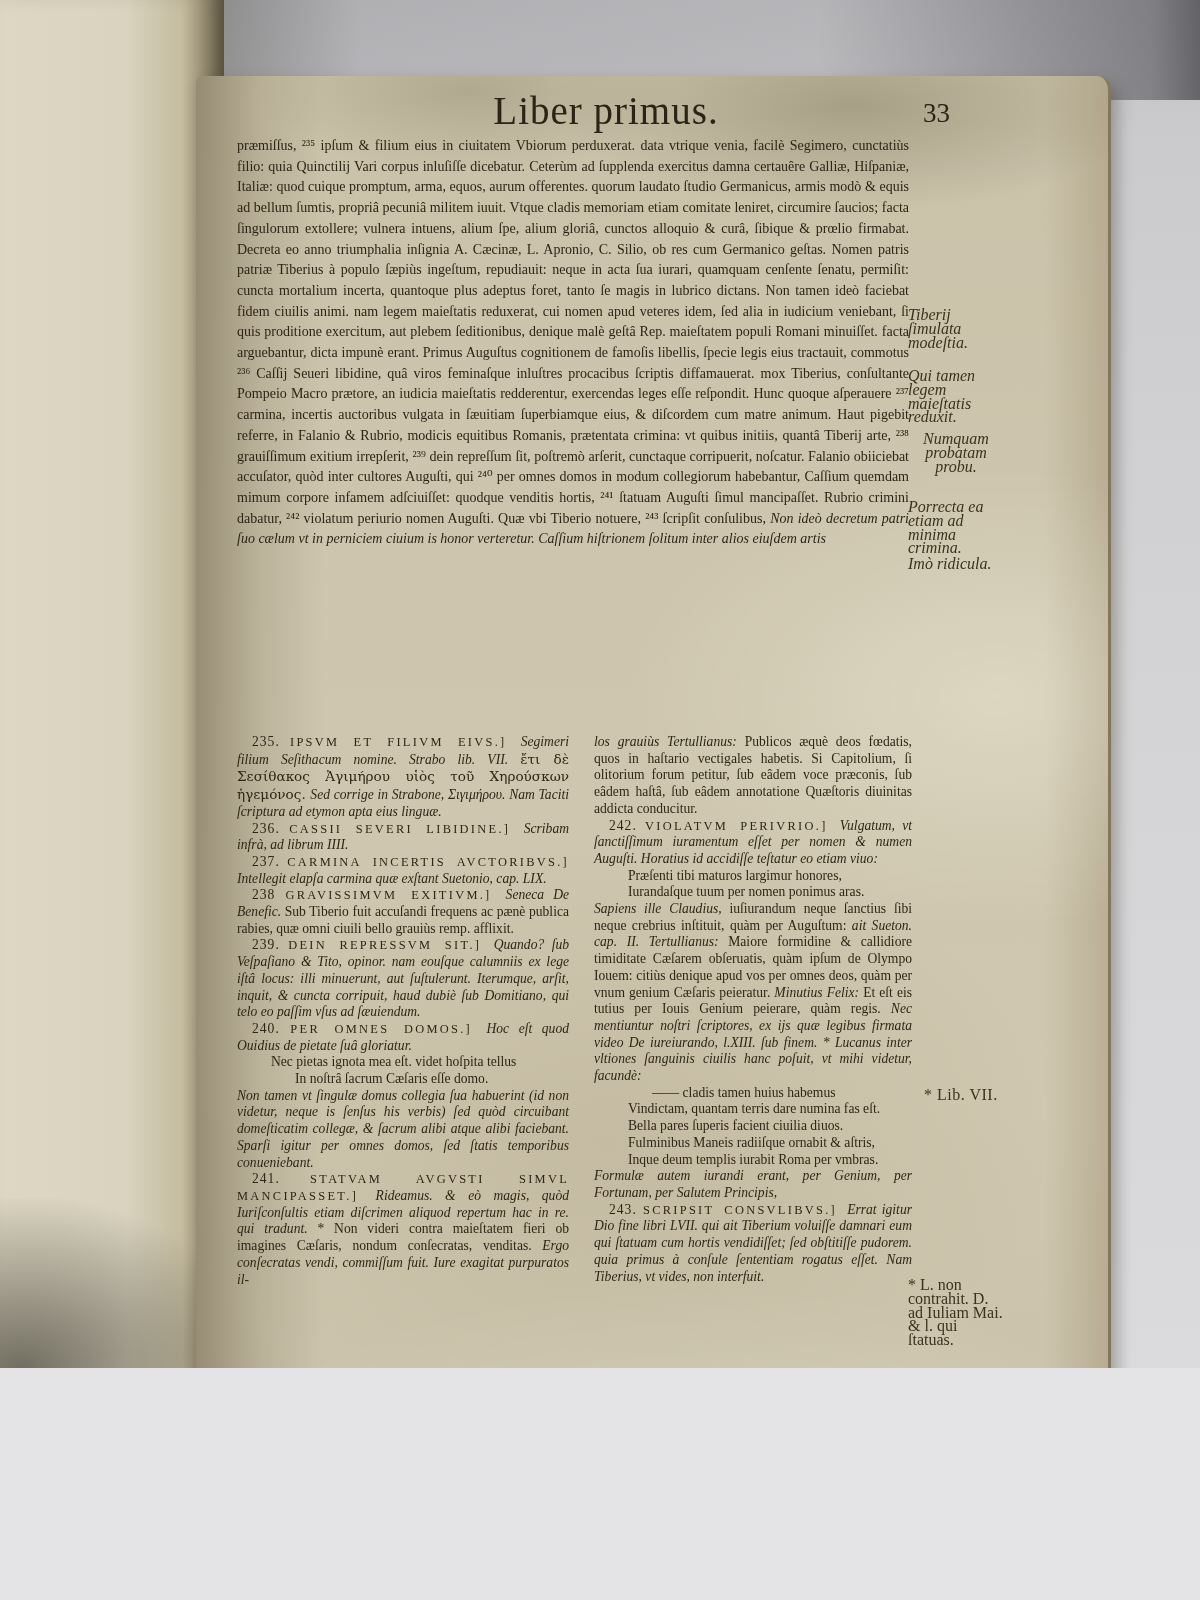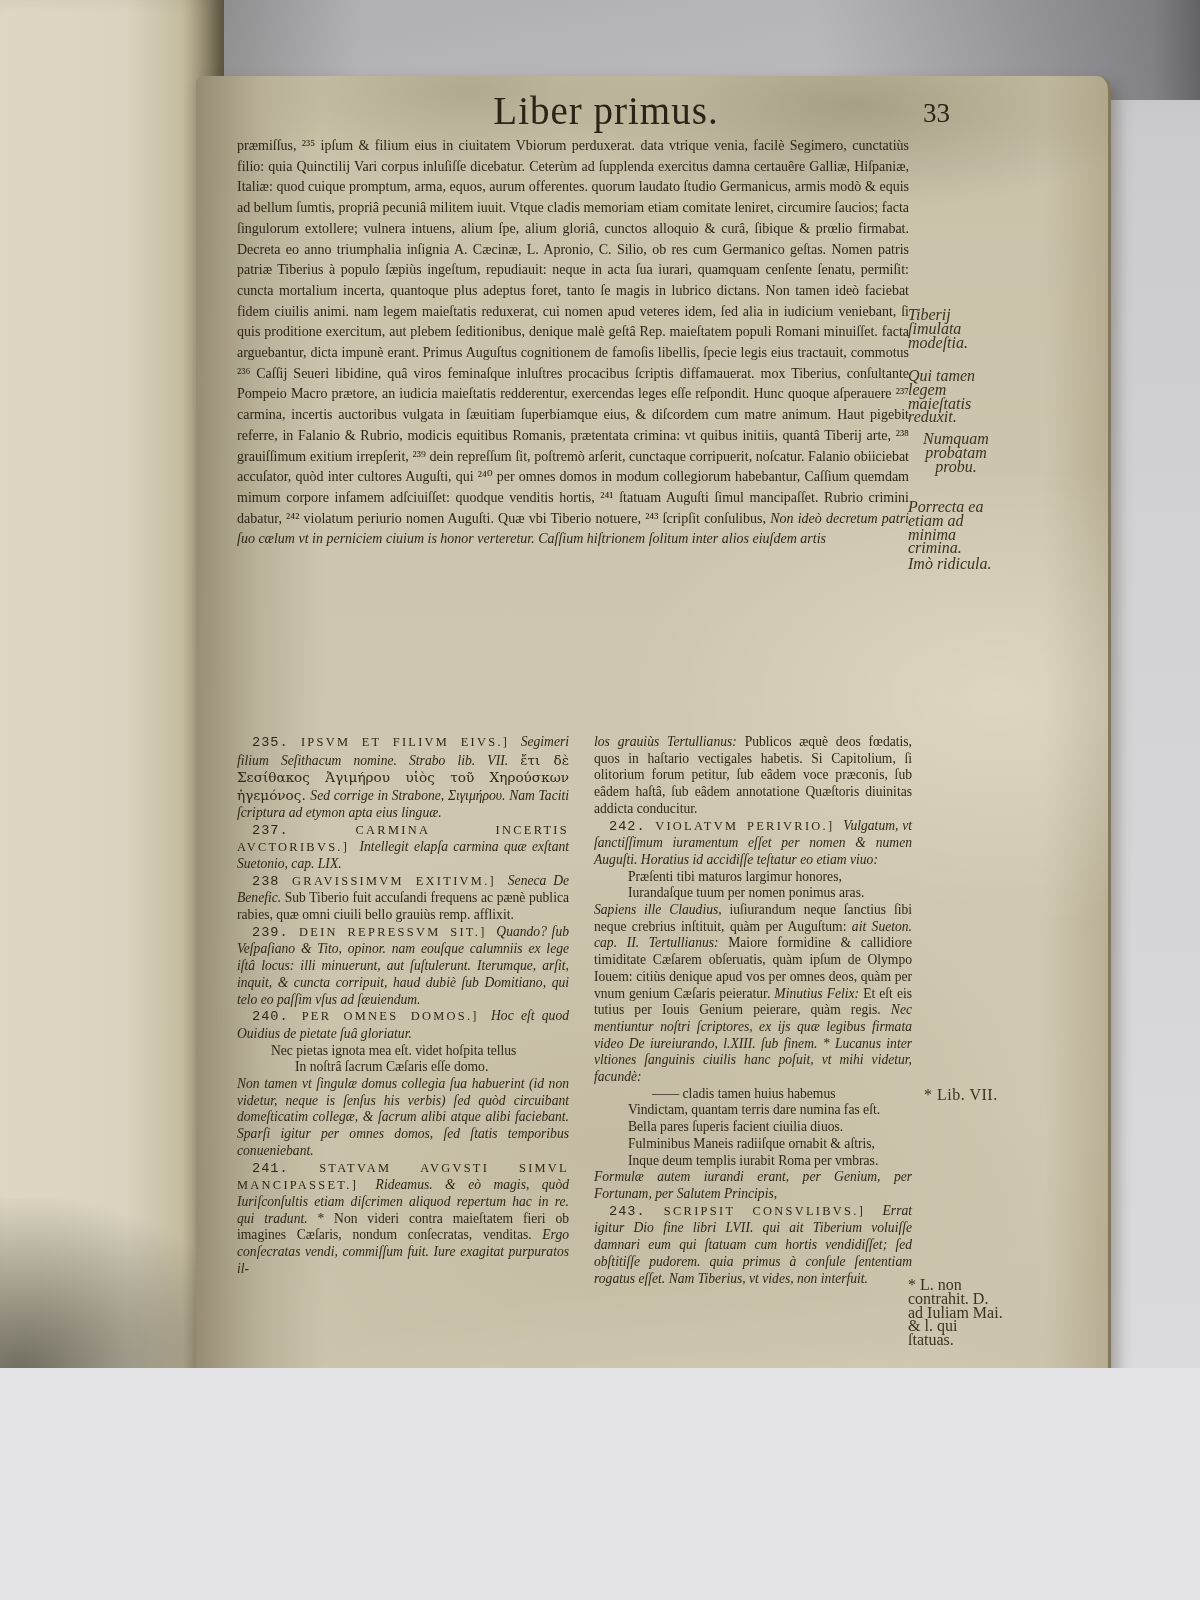--- a/index.html
+++ b/index.html
@@ -52,21 +52,21 @@
   .mn1{top:232px;} .mn2{top:293px;} .mn3{top:356px;text-align:center;} .mn4{top:424px;} .mn5{top:481px;}
   .mn6{top:1012px;font-style:normal;letter-spacing:.5px;margin-left:16px;}
   .mn7{top:1202px;font-style:normal;}
 
   .fncol{position:absolute;top:658px;font-size:13.6px;line-height:16.7px;
     text-align:justify;color:#2e2716;}
   .fncol-left{left:41px;width:332px;}
   .fncol-right{left:398px;width:318px;}
   .fnote{margin:0;text-indent:15px;}
   .fnote.cont{text-indent:0;}
-  .fn-num{letter-spacing:1px;font-family:Liberation Mono, monospace;}
+  .fn-num{letter-spacing:1px;}
   .fn-lemma{letter-spacing:2.3px;font-size:12.4px;word-spacing:3px;}
   .seg.it{font-style:italic;}
   .seg.rm{font-style:normal;}
   .seg.gr{font-style:normal;font-family:"DejaVu Serif",serif;}
   .seg.verse{display:block;padding-left:34px;font-style:normal;text-indent:0;}
   .seg.verse2{display:block;padding-left:58px;font-style:normal;text-indent:0;}
 </style>
 </head>
 <body>
 
@@ -144,20 +144,21 @@
     <div class="mn mn1">Tiberij ſimulata modeſtia.</div>
     <div class="mn mn2">Qui tamen legem maieſtatis reduxit.</div>
     <div class="mn mn3">Numquam probatam probu.</div>
     <div class="mn mn4">Porrecta ea etiam ad minima crimina.</div>
     <div class="mn mn5">Imò ridicula.</div>
     <div class="mn mn6">* Lib. VII.</div>
     <div class="mn mn7">* L. non contrahit. D. ad Iuliam Mai. &amp; l. qui ſtatuas.</div>
 
     <div class="fncol fncol-left" id="fncol-left">
         <p class="fnote"><span class="fn-num">235. </span><span class="fn-lemma">IPSVM ET FILIVM EIVS.] </span><span class="seg it">Segimeri filium Seſithacum nomine. Strabo lib. VII. </span><span class="seg gr">ἔτι δὲ Σεσίθακος Ἀγιμήρου υἱὸς τοῦ Χηρούσκων ἡγεμόνος. </span><span class="seg it">Sed corrige in Strabone, Σιγιμήρου. Nam Taciti ſcriptura ad etymon apta eius linguæ. </span></p>
+        <p class="fnote"><span class="fn-num">236. </span><span class="fn-lemma">CASSII SEVERI LIBIDINE.] </span><span class="seg it">Scribam infrà, ad librum IIII. </span></p>
         <p class="fnote"><span class="fn-num">237. </span><span class="fn-lemma">CARMINA INCERTIS AVCTORIBVS.] </span><span class="seg it">Intellegit elapſa carmina quæ exſtant Suetonio, cap. LIX. </span></p>
         <p class="fnote"><span class="fn-num">238 </span><span class="fn-lemma">GRAVISSIMVM EXITIVM.] </span><span class="seg it">Seneca De Benefic. </span><span class="seg rm">Sub Tiberio fuit accuſandi frequens ac pænè publica rabies, quæ omni ciuili bello grauiùs remp. afflixit. </span></p>
         <p class="fnote"><span class="fn-num">239. </span><span class="fn-lemma">DEIN REPRESSVM SIT.] </span><span class="seg it">Quando? ſub Veſpaſiano &amp; Tito, opinor. nam eouſque calumniis ex lege iſtâ locus: illi minuerunt, aut ſuſtulerunt. Iterumque, arſit, inquit, &amp; cuncta corripuit, haud dubiè ſub Domitiano, qui telo eo paſſim vſus ad ſæuiendum. </span></p>
         <p class="fnote"><span class="fn-num">240. </span><span class="fn-lemma">PER OMNES DOMOS.] </span><span class="seg it">Hoc eſt quod Ouidius de pietate ſuâ gloriatur. </span><span class="seg verse">Nec pietas ignota mea eſt. videt hoſpita tellus </span><span class="seg verse2">In noſtrâ ſacrum Cæſaris eſſe domo. </span><span class="seg it">Non tamen vt ſingulæ domus collegia ſua habuerint (id non videtur, neque is ſenſus his verbis) ſed quòd circuibant domeſticatim collegæ, &amp; ſacrum alibi atque alibi faciebant. Sparſi igitur per omnes domos, ſed ſtatis temporibus conueniebant. </span></p>
         <p class="fnote"><span class="fn-num">241. </span><span class="fn-lemma">STATVAM AVGVSTI SIMVL MANCIPASSET.] </span><span class="seg it">Rideamus. &amp; eò magis, quòd Iuriſconſultis etiam diſcrimen aliquod repertum hac in re. qui tradunt. </span><span class="seg rm">* Non videri contra maieſtatem fieri ob imagines Cæſaris, nondum conſecratas, venditas. </span><span class="seg it">Ergo conſecratas vendi, commiſſum fuit. Iure exagitat purpuratos il- </span></p>
       </div>
     <div class="fncol fncol-right" id="fncol-right">
         <p class="fnote cont"><span class="seg it">los grauiùs Tertullianus: </span><span class="seg rm">Publicos æquè deos fœdatis, quos in haſtario vectigales habetis. Si Capitolium, ſi olitorium forum petitur, ſub eâdem voce præconis, ſub eâdem haſtâ, ſub eâdem annotatione Quæſtoris diuinitas addicta conducitur. </span></p>
         <p class="fnote"><span class="fn-num">242. </span><span class="fn-lemma">VIOLATVM PERIVRIO.] </span><span class="seg it">Vulgatum, vt ſanctiſſimum iuramentum eſſet per nomen &amp; numen Auguſti. Horatius id accidiſſe teſtatur eo etiam viuo: </span><span class="seg verse">Præſenti tibi maturos largimur honores, </span><span class="seg verse">Iurandaſque tuum per nomen ponimus aras. </span><span class="seg it">Sapiens ille Claudius, </span><span class="seg rm">iuſiurandum neque ſanctius ſibi neque crebrius inſtituit, quàm per Auguſtum: </span><span class="seg it">ait Sueton. cap. II. Tertullianus: </span><span class="seg rm">Maiore formidine &amp; callidiore timiditate Cæſarem obſeruatis, quàm ipſum de Olympo Iouem: citiùs denique apud vos per omnes deos, quàm per vnum genium Cæſaris peieratur. </span><span class="seg it">Minutius Felix: </span><span class="seg rm">Et eſt eis tutius per Iouis Genium peierare, quàm regis. </span><span class="seg it">Nec mentiuntur noſtri ſcriptores, ex ijs quæ legibus firmata video De iureiurando, l.XIII. ſub finem. * Lucanus inter vltiones ſanguinis ciuilis hanc poſuit, vt mihi videtur, facundè: </span><span class="seg verse2">—— cladis tamen huius habemus </span><span class="seg verse">Vindictam, quantam terris dare numina fas eſt. </span><span class="seg verse">Bella pares ſuperis facient ciuilia diuos. </span><span class="seg verse">Fulminibus Maneis radiiſque ornabit &amp; aſtris, </span><span class="seg verse">Inque deum templis iurabit Roma per vmbras. </span><span class="seg it">Formulæ autem iurandi erant, per Genium, per Fortunam, per Salutem Principis, </span></p>
         <p class="fnote"><span class="fn-num">243. </span><span class="fn-lemma">SCRIPSIT CONSVLIBVS.] </span><span class="seg it">Errat igitur Dio fine libri LVII. qui ait Tiberium voluiſſe damnari eum qui ſtatuam cum hortis vendidiſſet; ſed obſtitiſſe pudorem. quia primus à conſule ſententiam rogatus eſſet. Nam Tiberius, vt vides, non interfuit. </span></p>

